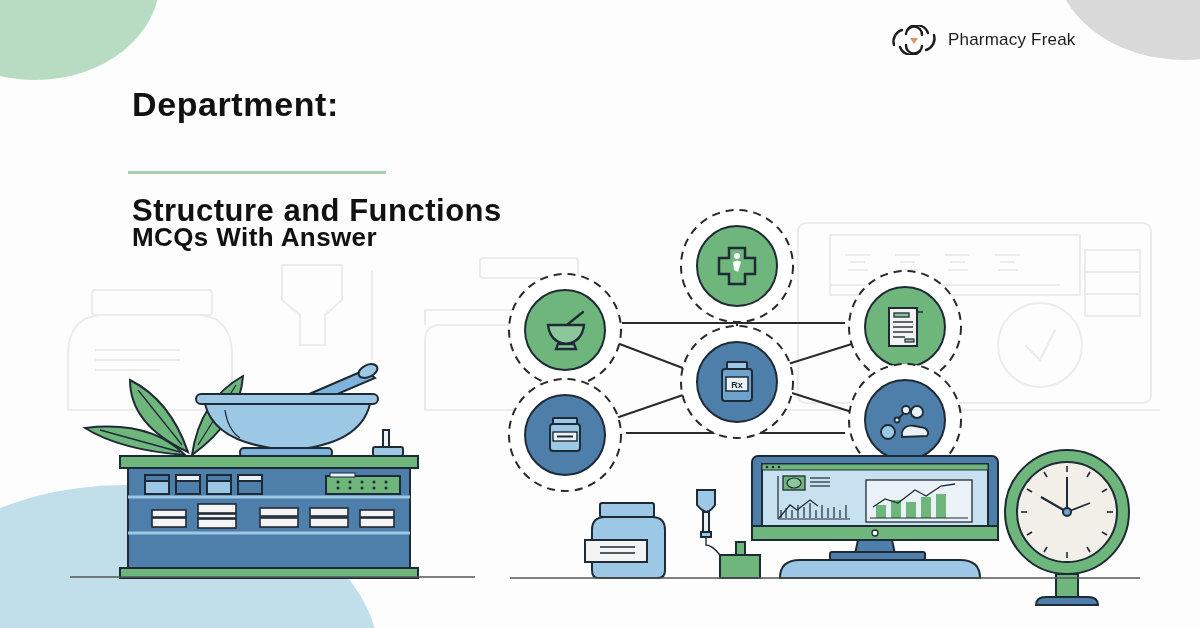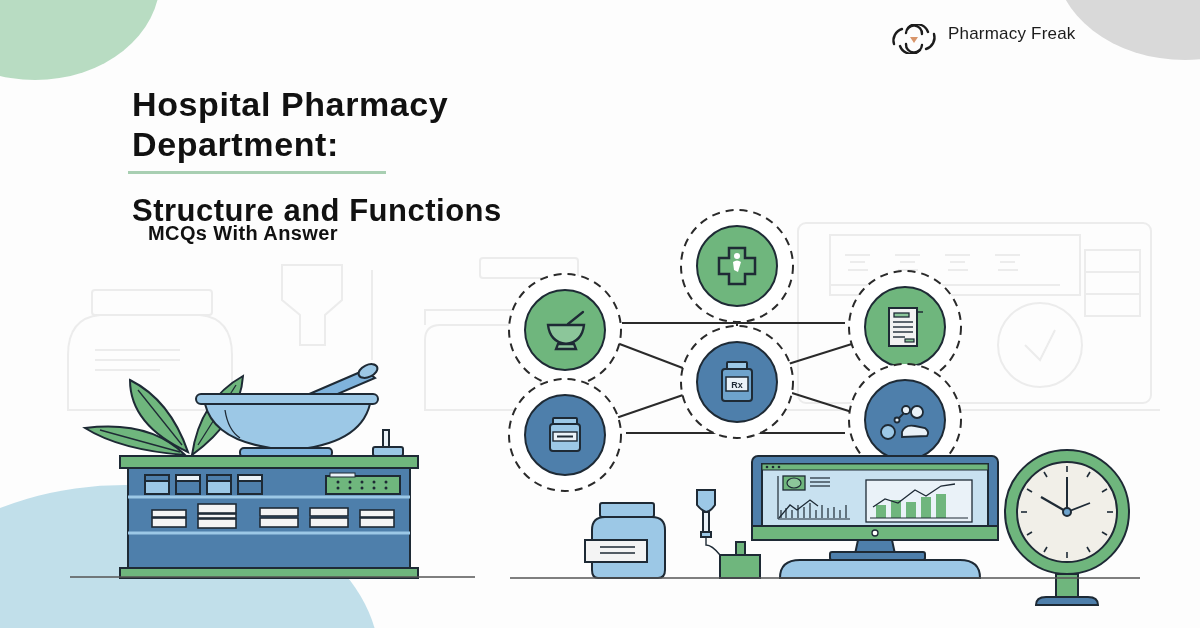--- a/index.html
+++ b/index.html
@@ -2,27 +2,27 @@
 <html><head>
 <meta charset="utf-8">
 <style>
   * { box-sizing: border-box; margin: 0; padding: 0; }
   html, body { width: 1200px; height: 628px; overflow: hidden; background: #fdfdfd; }
   body { position: relative; font-family: "Liberation Sans", "DejaVu Sans", sans-serif; }
   .blob { position: absolute; border-radius: 50%; }
   .blob-green { left: -90px; top: -120px; width: 250px; height: 200px; background: #b8dcc2; }
   .blob-gray { left: 1055px; top: -140px; width: 260px; height: 200px; background: #d9d9d9; }
   .blob-blue { left: -130px; top: 485px; width: 510px; height: 360px; background: #c1dfea; }
-  .brand { position: absolute; left: 888px; top: 24px; height: 32px; display: flex; align-items: flex-start; gap: 8px; }
+  .brand { position: absolute; left: 888px; top: 24px; height: 32px; display: flex; align-items: center; gap: 8px; }
   .brand-name { font-size: 17px; font-weight: 500; color: #1c1c1c; letter-spacing: 0.2px; }
   .title { position: absolute; left: 132px; top: 84px; color: #111; font-weight: 700; }
   .t1 { font-size: 34px; line-height: 40px; letter-spacing: 0.6px; }
   .t-rule { position: absolute; left: 128px; top: 171px; width: 258px; height: 3px; background: #a8cfb2; }
   .t2 { position: absolute; left: 132px; top: 193px; font-size: 31px; font-weight: 700; letter-spacing: 0.5px; color: #111; white-space: nowrap; }
-  .t3 { position: absolute; left: 148px; top: 222px; font-size: 20px; font-weight: 700; letter-spacing: 0.4px; color: #111; white-space: nowrap; }
+  .t3 { position: absolute; left: 132px; top: 222px; font-size: 26px; font-weight: 700; letter-spacing: 0.4px; color: #111; white-space: nowrap; }
   svg.scene { position: absolute; left: 0; top: 0; }
 </style>
 </head>
 <body>
 
 <div class="blob blob-green"></div>
 <div class="blob blob-gray"></div>
 <div class="blob blob-blue"></div>
 
 <div class="brand">
@@ -318,18 +318,17 @@
       <line x1="1067" y1="512" x2="1090" y2="503" stroke-width="1.8"></line>
       <circle cx="1067" cy="512" r="4" fill="#6ea3cc"></circle>
       <rect x="1056" y="574" width="22" height="24" fill="#6fb67d"></rect>
       <path d="M1036 605 Q1036 597 1046 597 L1088 597 Q1098 597 1098 605 Z" fill="#4e7fab"></path>
     </g>
   </g>
   <line x1="510" y1="578" x2="1140" y2="578" stroke="#555" stroke-width="1.5"></line>
 </svg>
 
 <div class="title">
-  <div class="t1">Hospital Pharmacy</div>
   <div class="t1">Department:</div>
 </div>
 <div class="t-rule"></div>
 <div class="t2">Structure and Functions</div>
 <div class="t3">MCQs With Answer</div>
 
 </body></html>

